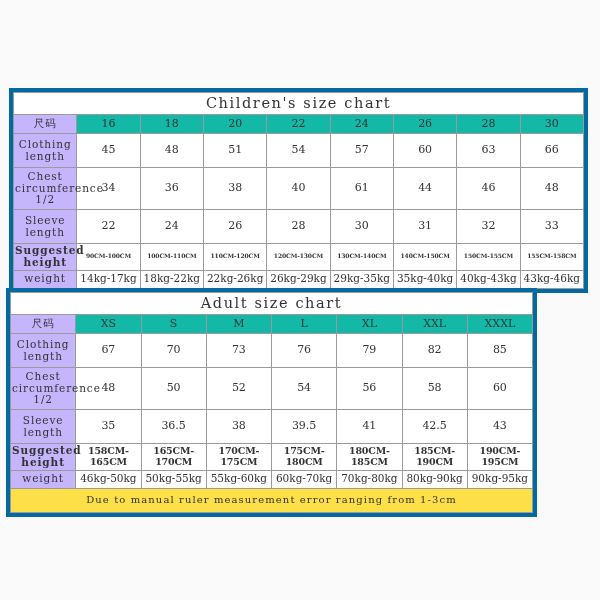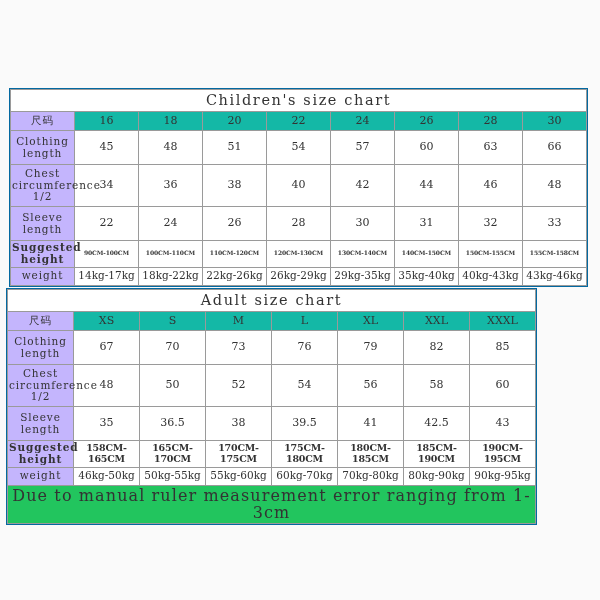--- a/index.html
+++ b/index.html
@@ -21,21 +21,21 @@
     position: relative;
     width: 600px;
     height: 600px;
     padding: 0;
   }
 
   
   .chart-block {
     position: absolute;
     background: #ffffff;
-    border: 1px solid #0369a1;
+    border: 4px solid #0369a1;
   }
   #children-chart { left: 9px;  top: 88px;  width: 579px; }
   #adult-chart    { left: 6px;  top: 288px; width: 531px; }
 
   table.size-table {
     width: 100%;
     border-collapse: collapse;
     table-layout: fixed;
   }
 
@@ -110,22 +110,22 @@
     font-size: 9.5px;
     letter-spacing: -0.2px;
   }
 
   tr.r-weight td.val {
     font-size: 10.5px;
   }
 
   
   .note-row td {
-    background: #22c55e;
-    font-size: 16px;
+    background: #fde047;
+    font-size: 10px;
     font-weight: bold;
     letter-spacing: 1.1px;
     color: #1f1f1f;
     height: 24px;
     border-left: none;
     border-right: none;
   }
 </style>
 </head>
 <body>
@@ -161,21 +161,21 @@
           <td class="val">63</td>
           <td class="val">66</td>
         </tr>
 
         <tr class="r-chest">
           <td class="rowlabel">Chest circumference 1/2</td>
           <td class="val">34</td>
           <td class="val">36</td>
           <td class="val">38</td>
           <td class="val">40</td>
-          <td class="val">42</td>
+          <td class="val">61</td>
           <td class="val">44</td>
           <td class="val">46</td>
           <td class="val">48</td>
         </tr>
 
         <tr class="r-sleeve">
           <td class="rowlabel">Sleeve length</td>
           <td class="val">22</td>
           <td class="val">24</td>
           <td class="val">26</td>

